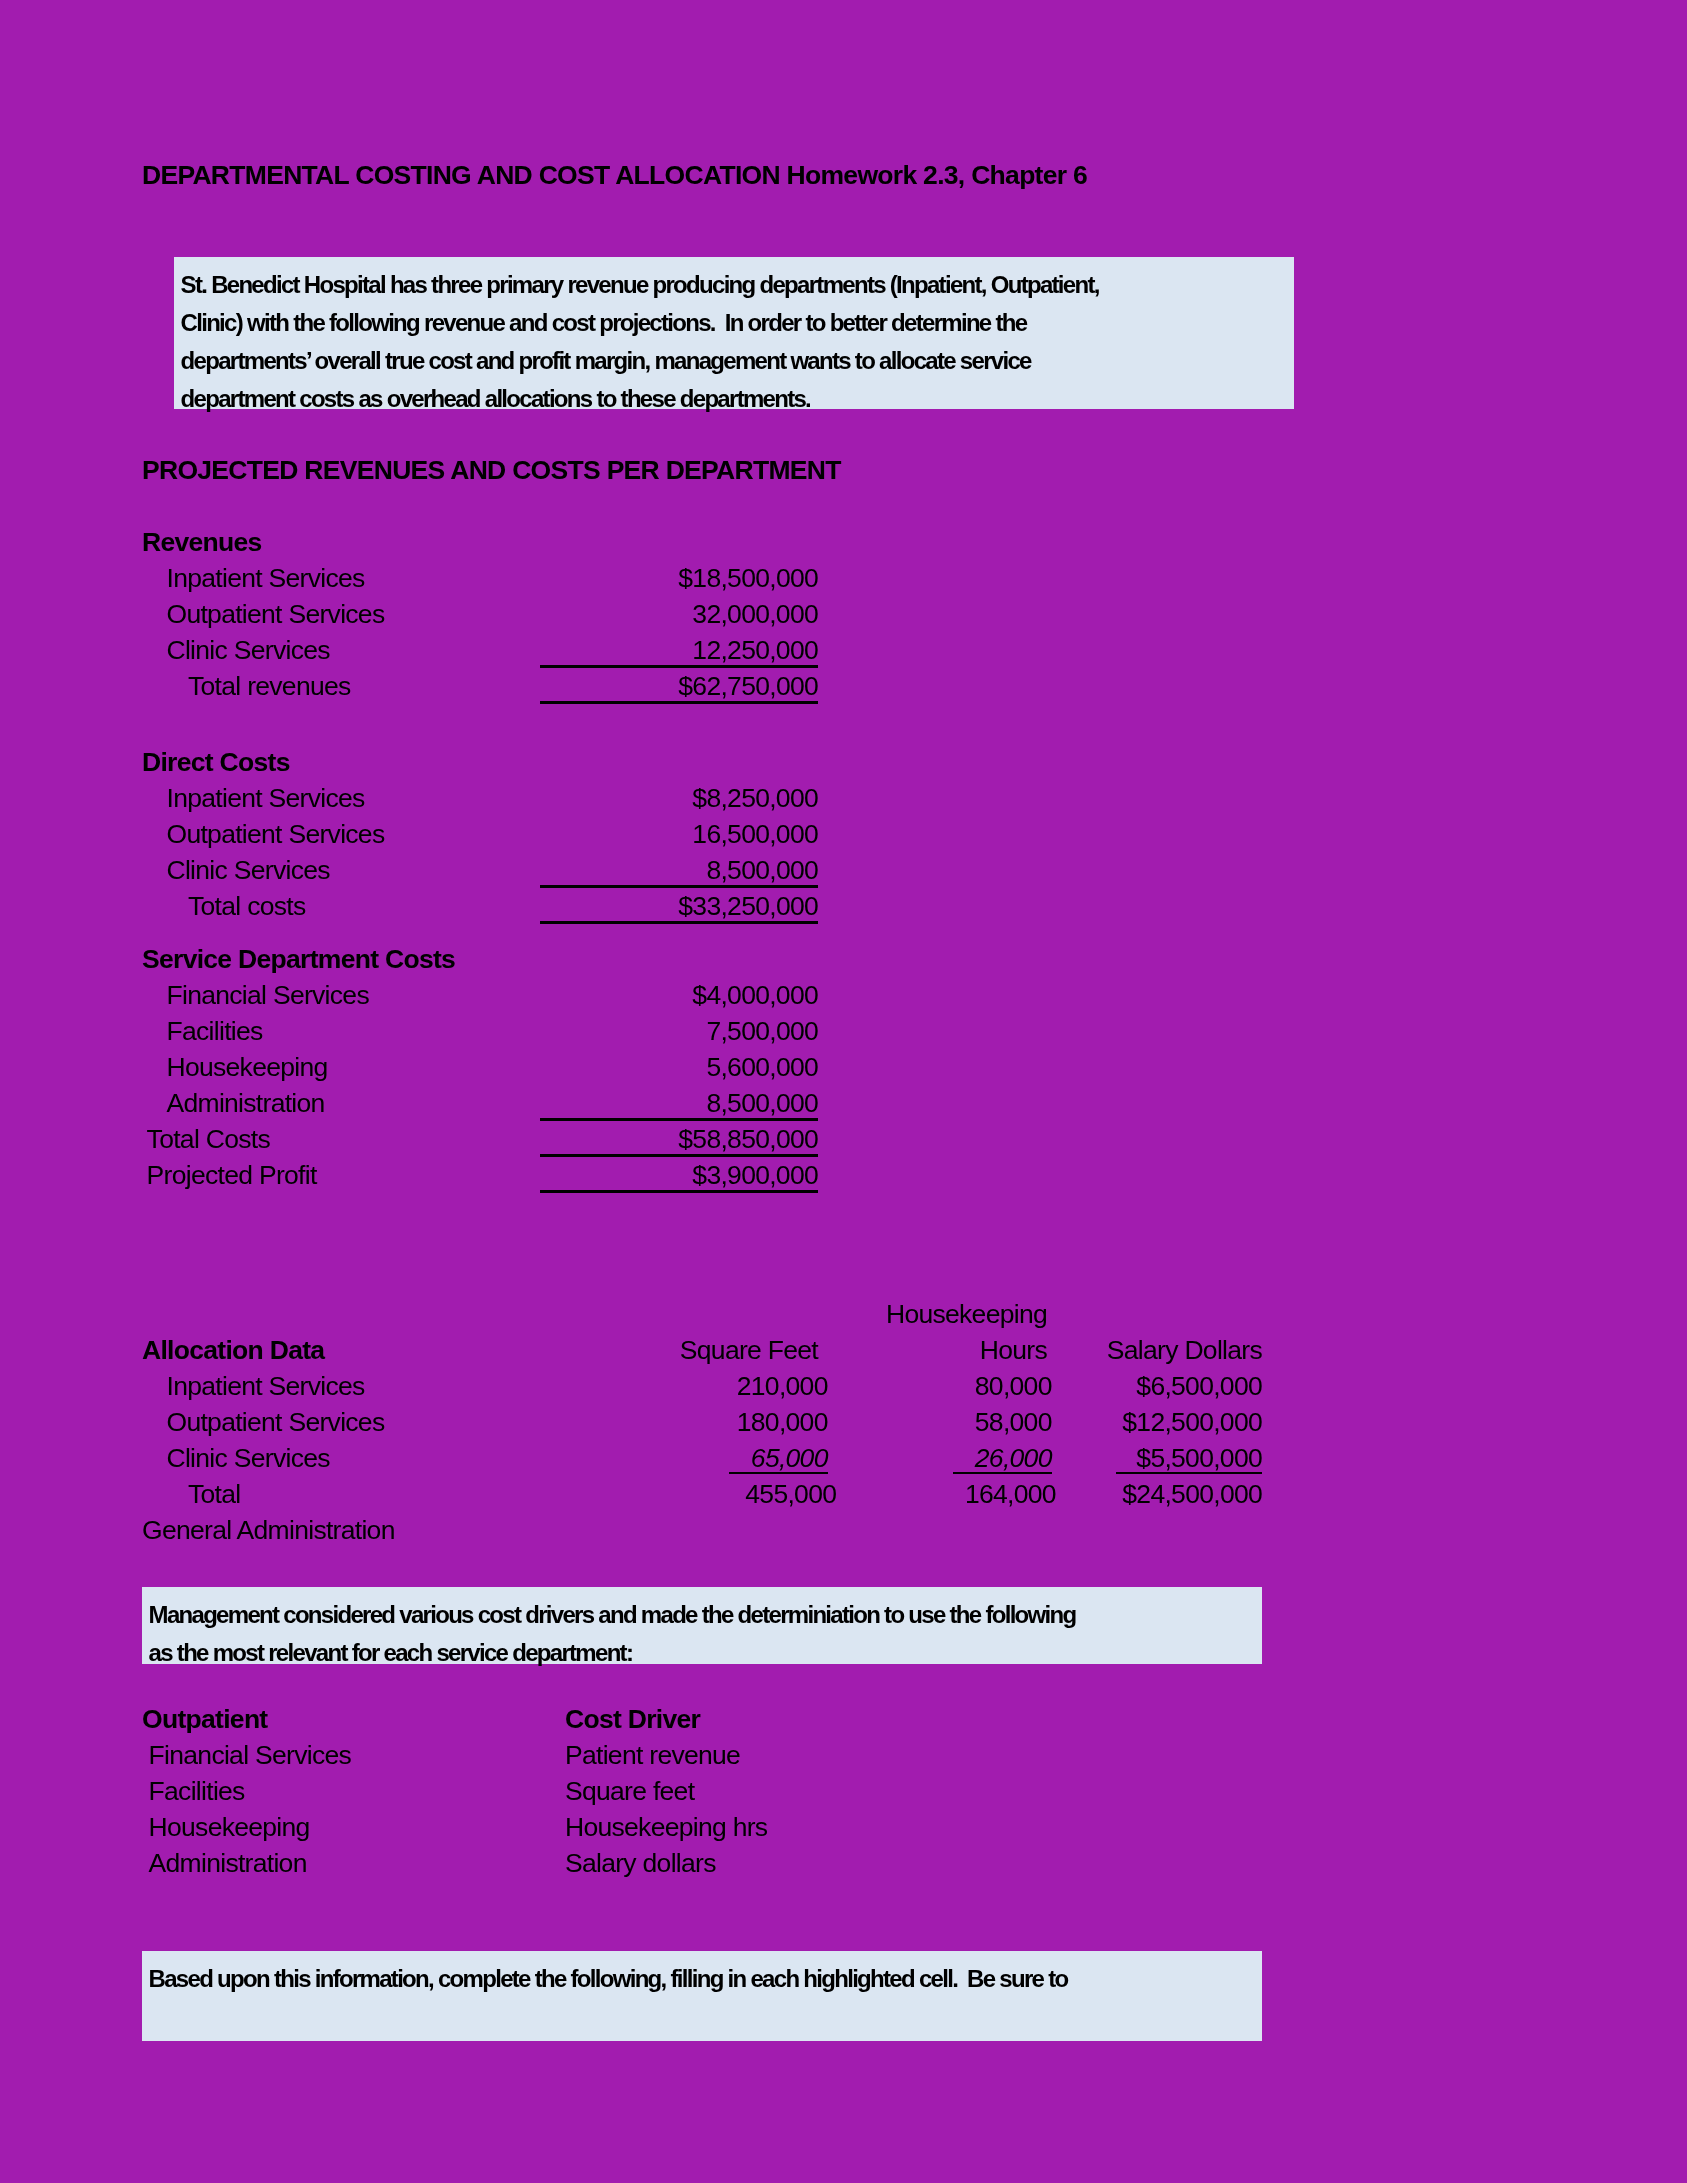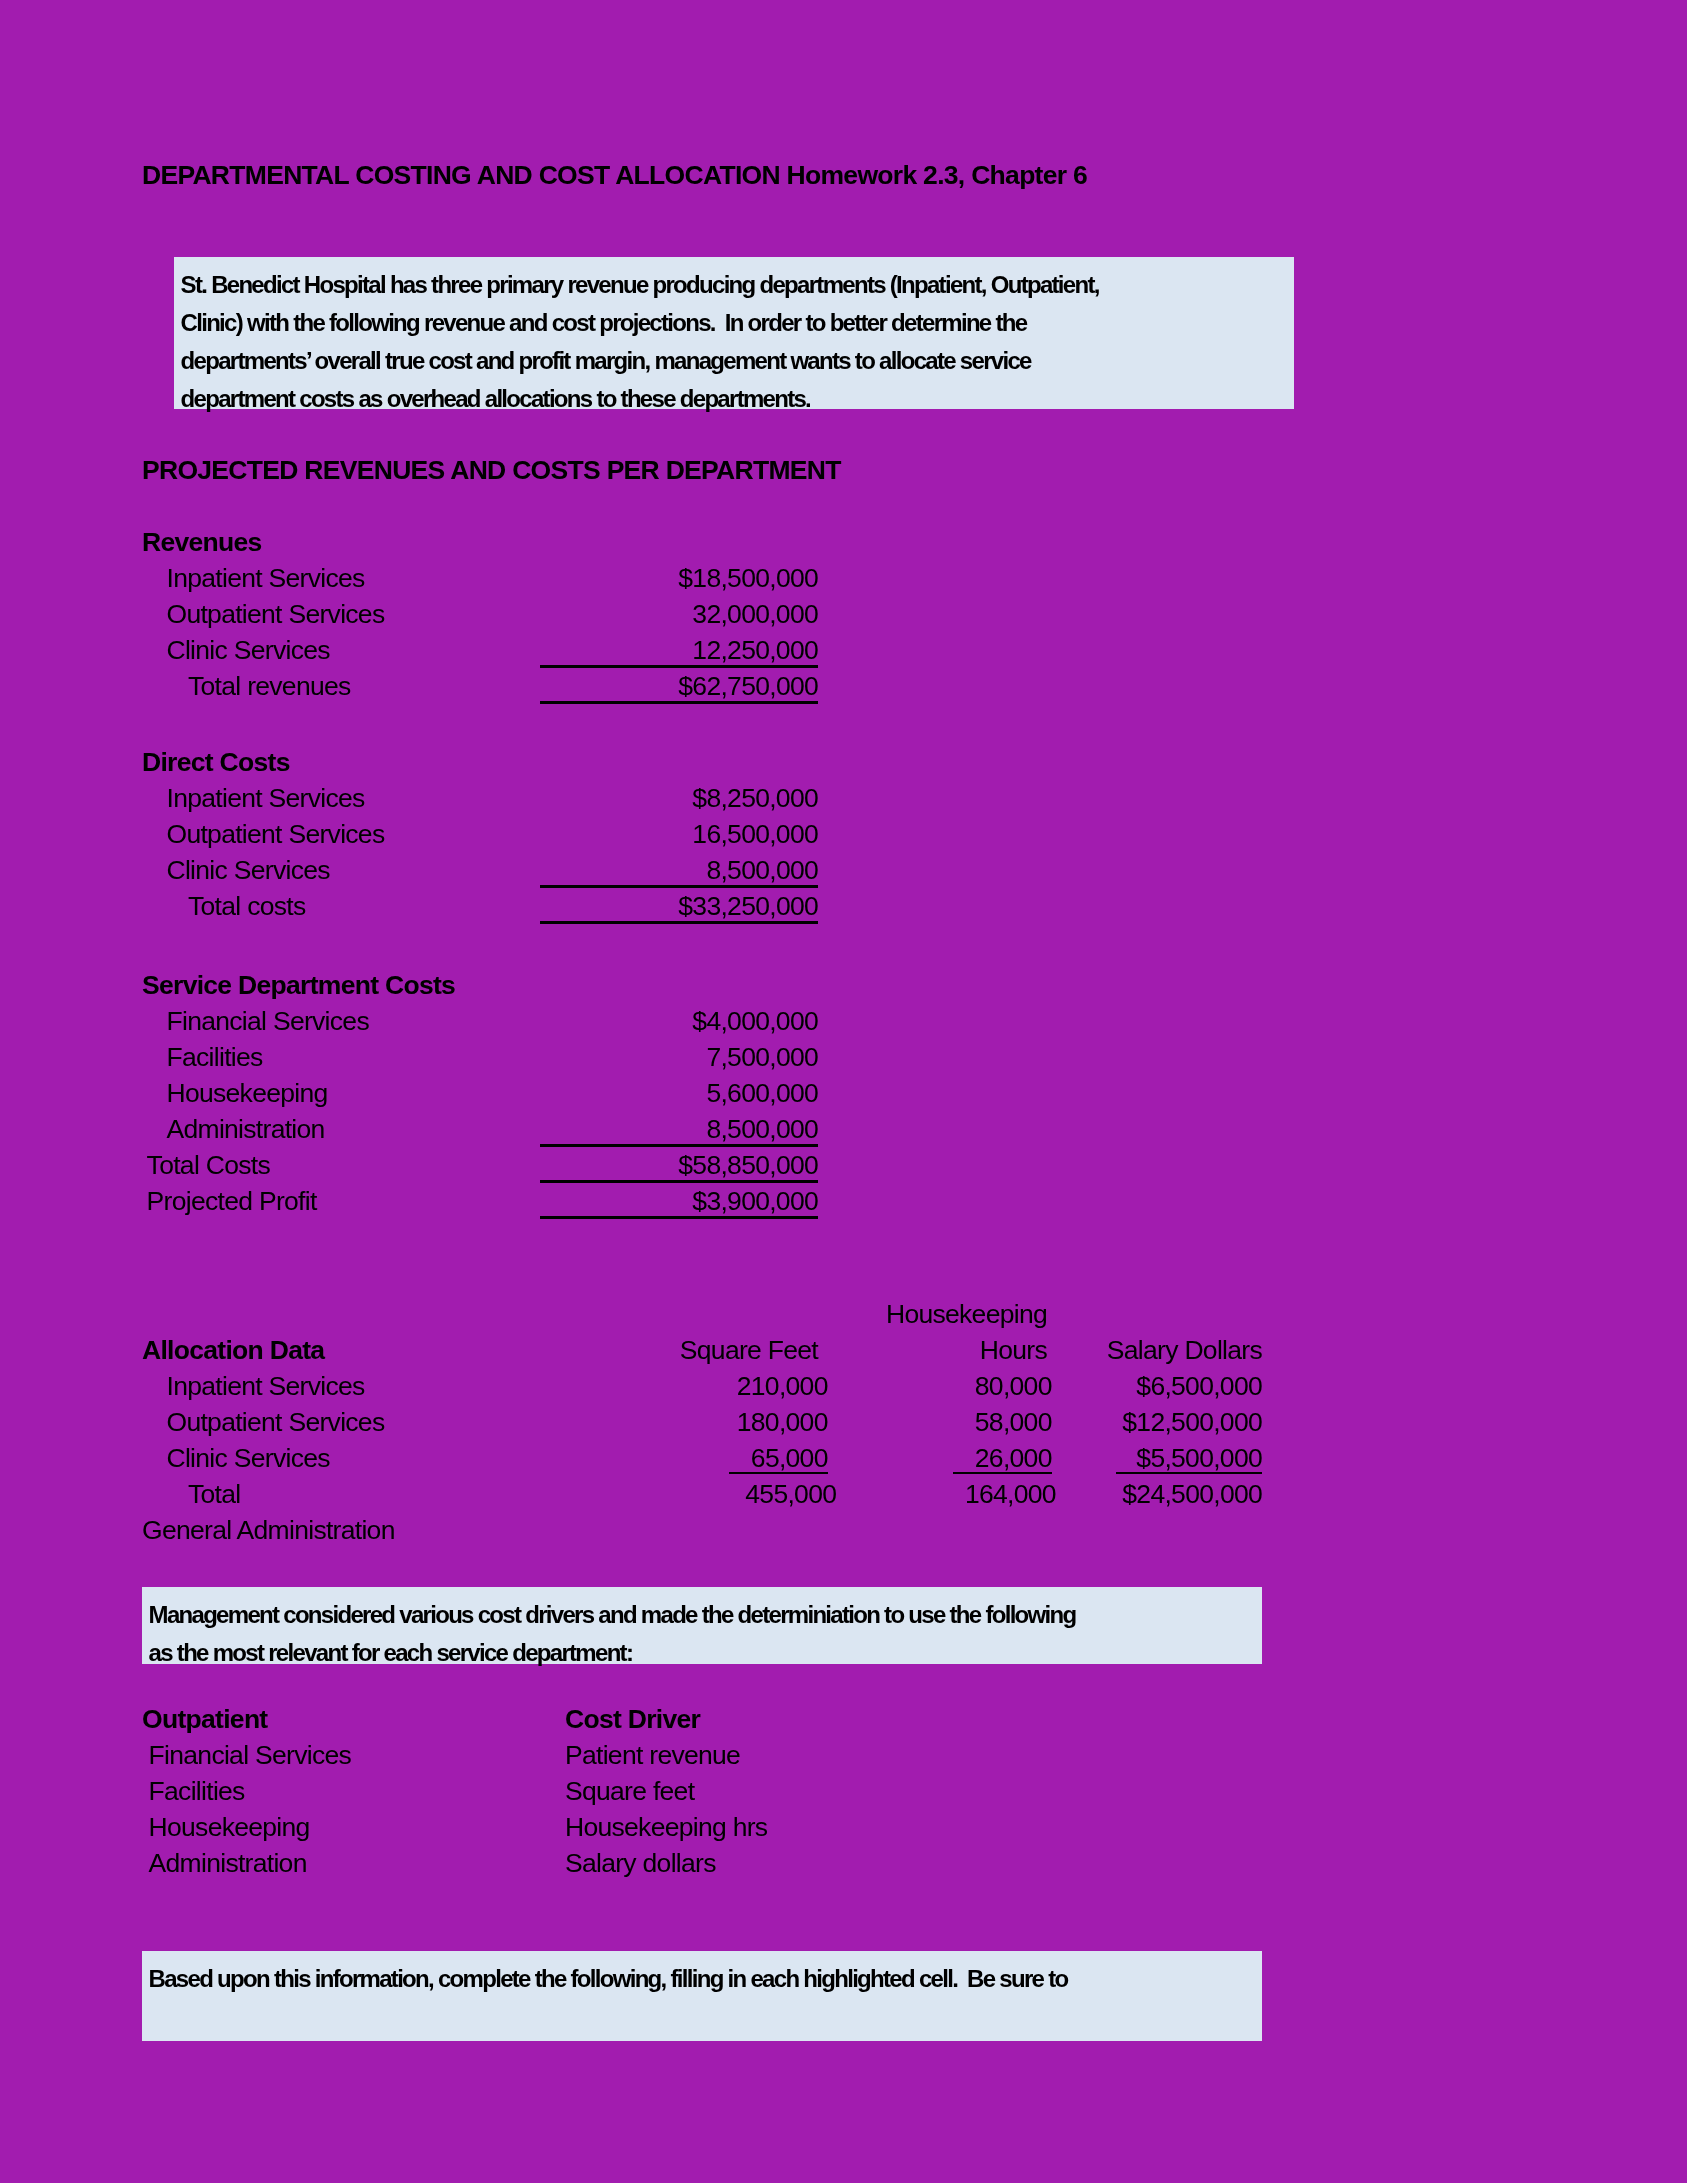--- a/index.html
+++ b/index.html
@@ -23,40 +23,40 @@
   }
   .callout .box-line{height:38px;line-height:38px;white-space:pre;}
   #intro-box{top:257px;height:152px;margin-left:32px;}
   #drivers-box{top:1587px;height:77px;}
   #instruction-box{top:1951px;height:90px;}
   .section-heading{top:452px;left:142px;height:36px;line-height:36px;font-weight:bold;white-space:pre;}
 
   .fin-section{left:142px;width:676px;}
   #revenues{top:524px;}
   #direct-costs{top:744px;}
-  #service-costs{top:967px;}
+  #service-costs{top:941px;}
   .fin-row{display:flex;height:36px;line-height:36px;}
   .fin-label{white-space:pre;}
   .ind1{padding-left:24.5px;}
   .ind2{padding-left:46px;}
   .ind0{padding-left:4.6px;}
   .fin-value{
     margin-left:auto;width:278px;text-align:right;
     box-sizing:border-box;height:36px;white-space:pre;
   }
   .bb{border-bottom:3.3px solid #000000;}
 
   .alloc{top:1296px;left:142px;width:1120px;}
   .alloc-row{display:flex;height:36px;line-height:36px;}
   .al-label{width:387px;white-space:pre;}
   .al-sqft{width:289px;text-align:right;white-space:pre;}
   .al-hours{width:229px;text-align:right;white-space:pre;}
   .al-salary{width:215px;text-align:right;white-space:pre;}
   .ul-num{display:inline-block;height:32px;line-height:36px;border-bottom:2.6px solid #000000;text-align:right;}
-  .ul-w1{width:99px;}
+  .ul-w1{width:99px;font-style:italic;}
   .ul-w2{width:146px;}
 
   .drivers{top:1701px;left:142px;width:794px;}
   .drv-row{display:flex;height:36px;line-height:36px;}
   .drv-dept{width:423px;white-space:pre;}
   .drv-dept.item{padding-left:6.6px;box-sizing:border-box;}
   .drv-val{white-space:pre;}
 </style>
 </head>
 <body>

